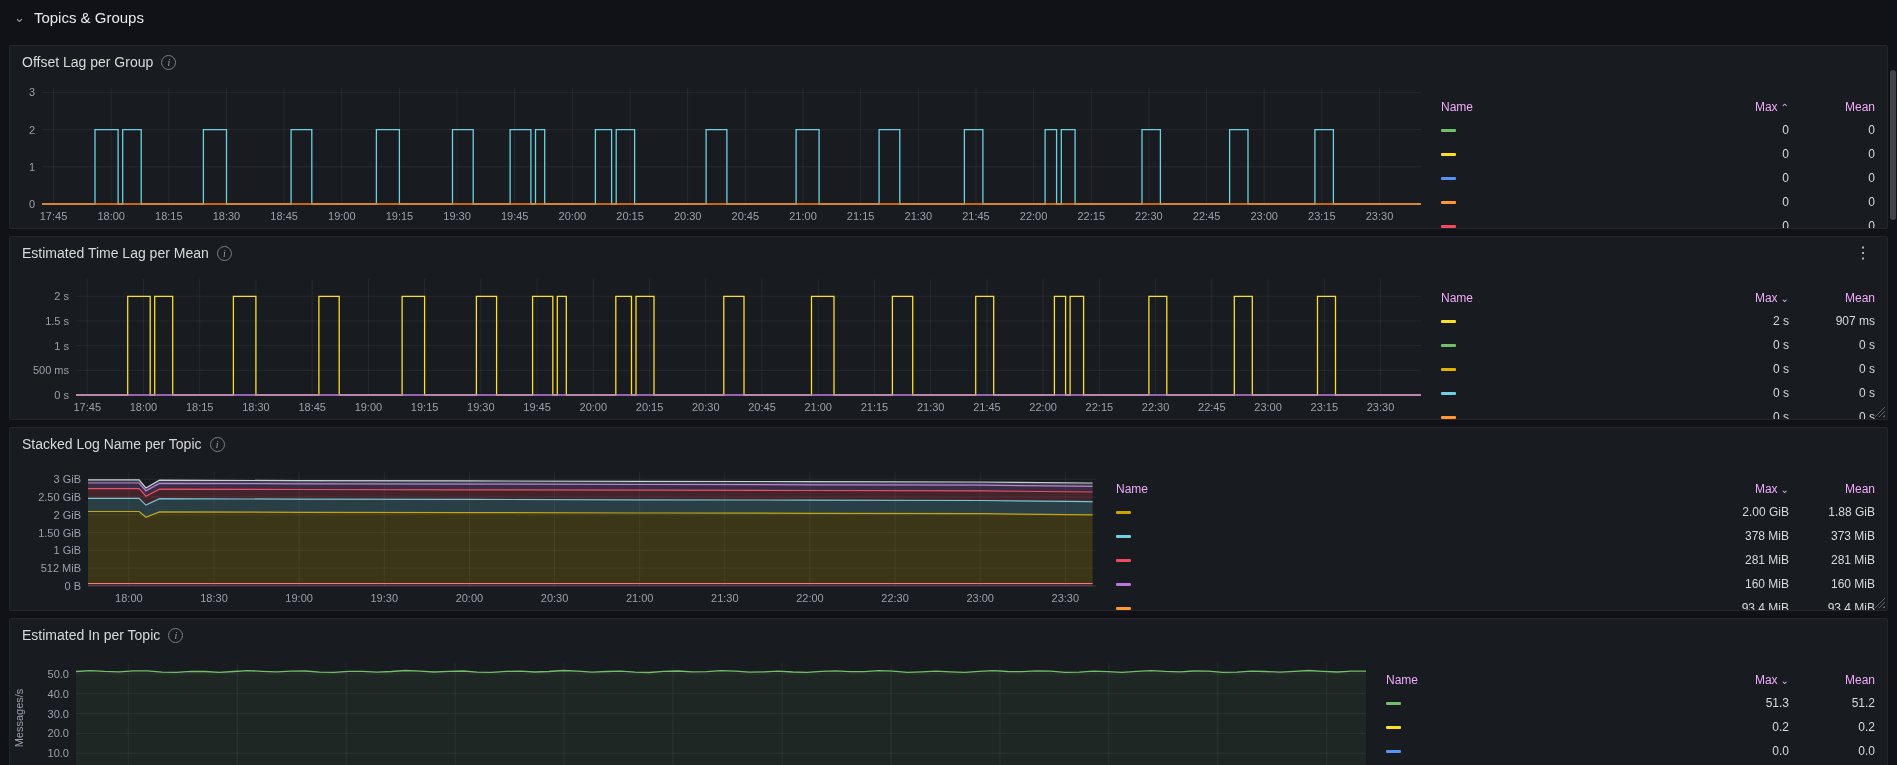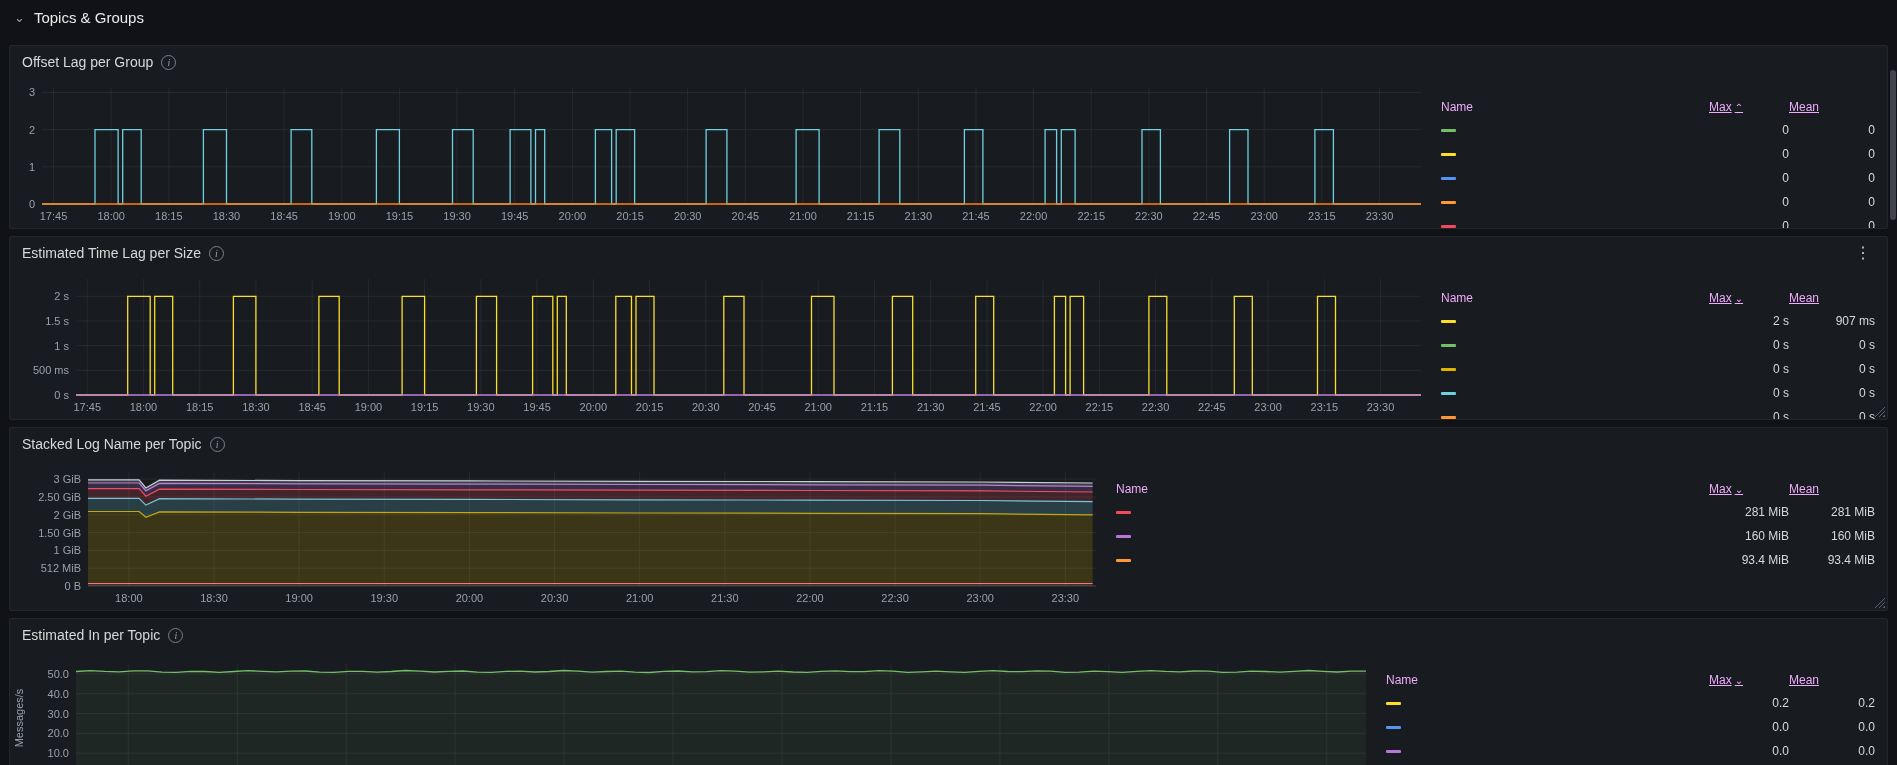--- a/index.html
+++ b/index.html
@@ -30,21 +30,21 @@
   .chart { flex:1 1 auto; position:relative; min-width:0; }
   svg { display:block; font-family:inherit; }
   .legend { flex:0 0 auto; padding:18px 12px 0 4px; overflow:hidden; }
   .panel.p1 .legend, .panel.p2 .legend { width:450px; }
   .panel.p3 .legend { width:775px; }
   .panel.p4 .legend { width:505px; }
   .legend-header {
     display:grid; grid-template-columns:1fr 80px 86px; align-items:center;
     height:22px; font-size:12px; color:#f0abfc; font-weight:500;
   }
-  .lh-max, .lh-mean { cursor:pointer;text-decoration:underline; }
+  .lh-max, .lh-mean { text-align:right; cursor:pointer; }
   .lh-name { cursor:pointer; }
   .sort { font-size:10px; margin-left:3px; }
   .lrow {
     display:grid; grid-template-columns:24px 1fr 80px 86px; align-items:center;
     height:24px; font-size:12px; cursor:pointer;
   }
   .swatch { width:15px; height:3px; border-radius:1px; }
   .lname { color:#d8d9da; overflow:hidden; white-space:nowrap; }
   .lmax, .lmean { text-align:right; color:#d8d9da; }
   .resize-handle {
@@ -173,21 +173,21 @@
                 <span class="lmax">0</span>
                 <span class="lmean">0</span>
               </div>
             </div>
         </aside>
       </div>
     </section>
 
     <section class="panel p2">
       <header class="panel-header">
-        <h2 class="panel-title">Estimated Time Lag per Size</h2>
+        <h2 class="panel-title">Estimated Time Lag per Mean</h2>
         <span class="info-icon">i</span>
         <span class="kebab">⋮</span>
       </header>
       <div class="panel-body">
         <div class="chart">
             <svg width="1427" height="150">
               <line x1="66" x2="1411" y1="126" y2="126" stroke="rgba(204,204,220,0.08)" stroke-width="1"></line>
               <text x="59" y="130" text-anchor="end" fill="#9aa0ab" font-size="11">0 s</text>
               <line x1="66" x2="1411" y1="101.31914893617022" y2="101.31914893617022" stroke="rgba(204,204,220,0.08)" stroke-width="1"></line>
               <text x="59" y="105.31914893617022" text-anchor="end" fill="#9aa0ab" font-size="11">500 ms</text>
@@ -355,20 +355,32 @@
             </svg>
           </div>
         <aside class="legend">
           <div class="legend-header">
             <span class="lh-name">Name</span>
             <span class="lh-max"><span>Max</span><span class="sort">⌄</span></span>
             <span class="lh-mean">Mean</span>
           </div>
           <div class="legend-rows">
               <div class="lrow">
+                <span class="swatch" style="background: rgb(204, 163, 0);"></span>
+                <span class="lname"></span>
+                <span class="lmax">2.00 GiB</span>
+                <span class="lmean">1.88 GiB</span>
+              </div>
+              <div class="lrow">
+                <span class="swatch" style="background: rgb(110, 208, 224);"></span>
+                <span class="lname"></span>
+                <span class="lmax">378 MiB</span>
+                <span class="lmean">373 MiB</span>
+              </div>
+              <div class="lrow">
                 <span class="swatch" style="background: rgb(242, 73, 92);"></span>
                 <span class="lname"></span>
                 <span class="lmax">281 MiB</span>
                 <span class="lmean">281 MiB</span>
               </div>
               <div class="lrow">
                 <span class="swatch" style="background: rgb(184, 119, 217);"></span>
                 <span class="lname"></span>
                 <span class="lmax">160 MiB</span>
                 <span class="lmean">160 MiB</span>
@@ -427,20 +439,26 @@
             </svg>
           </div>
         <aside class="legend">
           <div class="legend-header">
             <span class="lh-name">Name</span>
             <span class="lh-max"><span>Max</span><span class="sort">⌄</span></span>
             <span class="lh-mean">Mean</span>
           </div>
           <div class="legend-rows">
               <div class="lrow">
+                <span class="swatch" style="background: rgb(115, 191, 105);"></span>
+                <span class="lname"></span>
+                <span class="lmax">51.3</span>
+                <span class="lmean">51.2</span>
+              </div>
+              <div class="lrow">
                 <span class="swatch" style="background: rgb(250, 222, 42);"></span>
                 <span class="lname"></span>
                 <span class="lmax">0.2</span>
                 <span class="lmean">0.2</span>
               </div>
               <div class="lrow">
                 <span class="swatch" style="background: rgb(87, 148, 242);"></span>
                 <span class="lname"></span>
                 <span class="lmax">0.0</span>
                 <span class="lmean">0.0</span>

